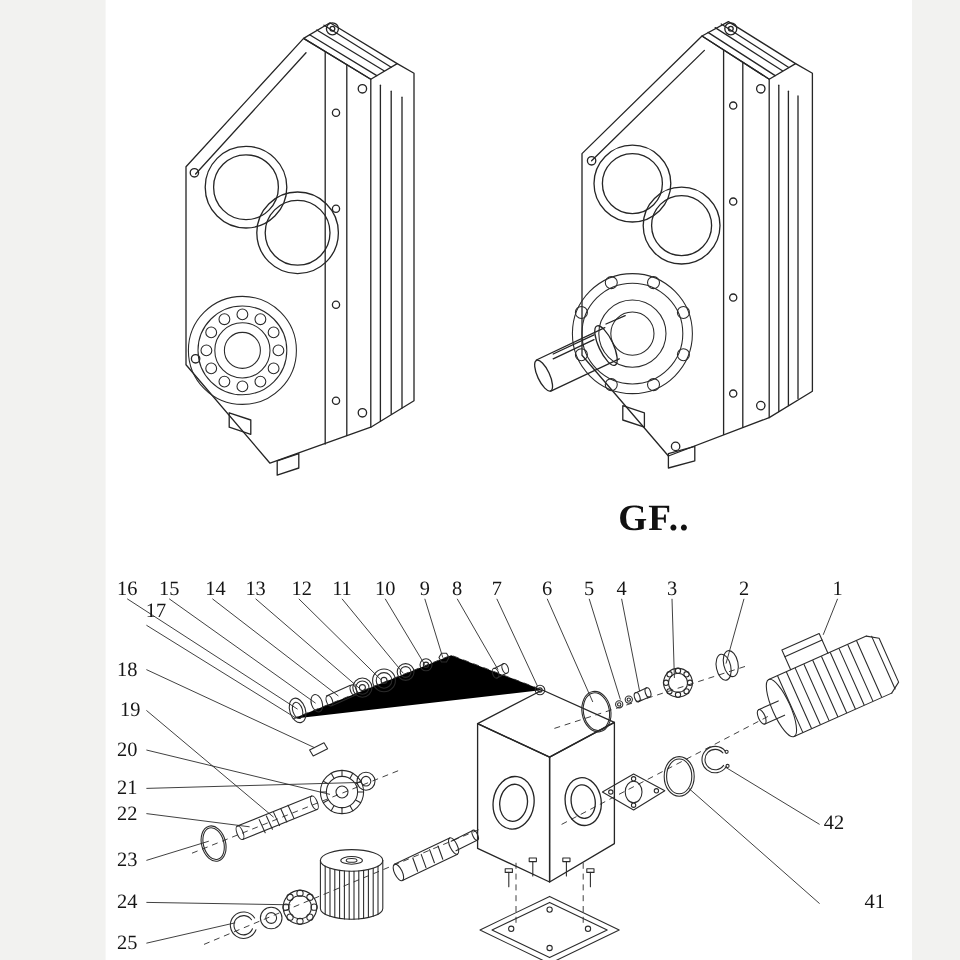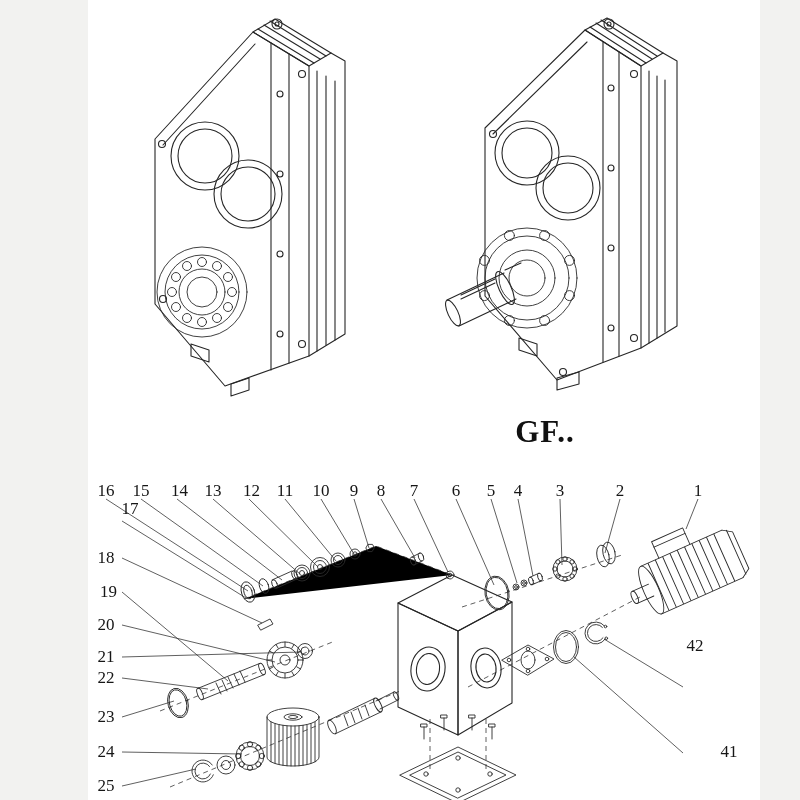--- a/index.html
+++ b/index.html
@@ -410,16 +410,16 @@
   <span class="callout" style="left:95px;top:499px;margin-left:24px;">17</span>
   <span class="callout" style="left:95px;top:548px;">18</span>
   <span class="callout" style="left:95px;top:582px;text-align:right;">19</span>
   <span class="callout" style="left:95px;top:615px;">20</span>
   <span class="callout" style="left:95px;top:647px;">21</span>
   <span class="callout" style="left:95px;top:668px;font-family:Liberation Serif, serif;">22</span>
   <span class="callout" style="left:95px;top:707px;">23</span>
   <span class="callout" style="left:95px;top:742px;">24</span>
   <span class="callout" style="left:95px;top:776px;">25</span>
 
-  <span class="callout" style="left:684px;top:636px;">42</span>
+  <span class="callout" style="left:684px;top:676px;">42</span>
   <span class="callout" style="left:718px;top:742px;">41</span>
 
 </div>
 
 </body></html>

